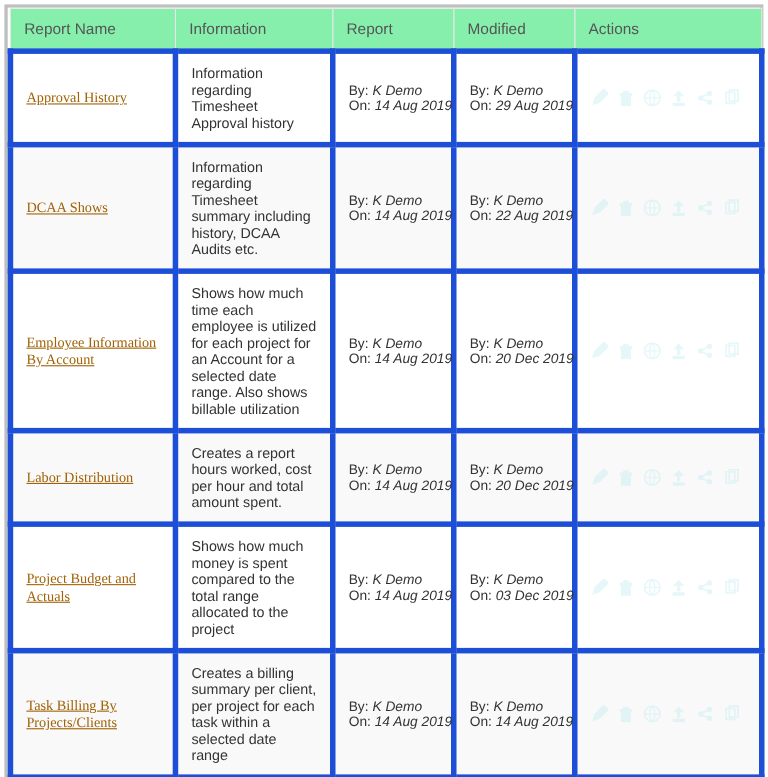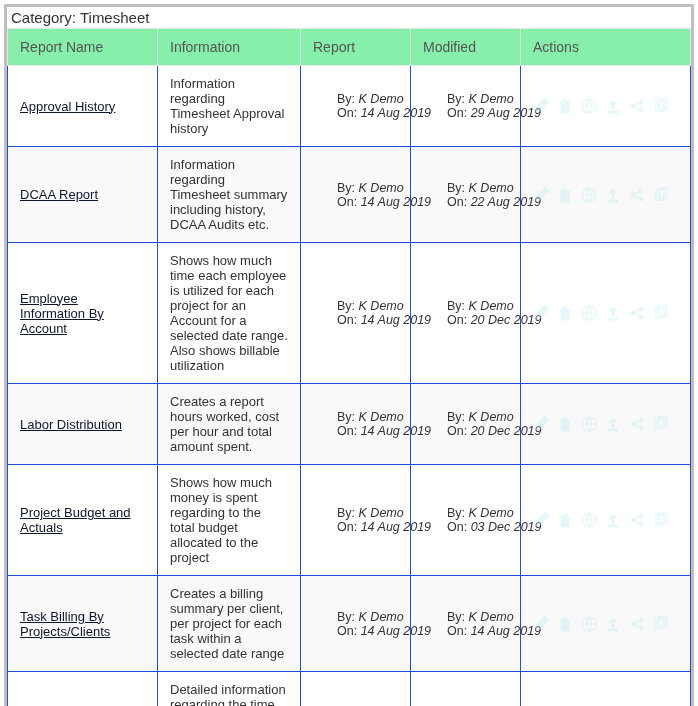--- a/index.html
+++ b/index.html
@@ -27,36 +27,37 @@
     thead th {
       background: #86efac;
       color: #555;
       font-weight: normal;
       text-align: left;
       padding: 10px 12px;
       font-size: 14px;
       border: 1px solid #e6e6e6;
     }
     tbody td {
-      border: 1px solid #1d4ed8;
+      border: 5px solid #1d4ed8;
       padding: 10px 12px;
       vertical-align: middle;
       font-size: 13px;
       color: #333;
     }
     tbody tr.alt td {
       background: #f9f9f9;
     }
     .link {
-      color: #0f172a;
+      color: #a16207;
       text-decoration: underline;
       cursor: pointer;
       font-size: 13px;
-    }
-    .meta-line { white-space: nowrap; font-size: 12.5px; color:#333;margin-left:24px; }
+      font-family: Liberation Serif, serif;
+    }
+    .meta-line { white-space: nowrap; font-size: 12.5px; color:#333; }
     .meta-label { font-weight: normal; }
     .meta-val { font-style: italic; }
     .actions {
       white-space: nowrap;
       display: flex;
       gap: 8px;
       align-items: center;
       justify-content: flex-start;
     }
     .icon {
@@ -72,23 +73,20 @@
     col.c-desc   { width: 143px; }
     col.c-created{ width: 110px; }
     col.c-mod    { width: 110px; }
     col.c-act    { width: 170px; }
   </style>
 </head>
 <body>
 
 <div class="outer-wrap">
 
-  <div class="category-bar">
-    <span>Category: </span><span>Timesheet</span>
-  </div>
 
   <table>
     <colgroup>
       <col class="c-name">
         <col class="c-desc">
         <col class="c-created">
         <col class="c-mod">
         <col class="c-act">
     </colgroup>
     <thead>
@@ -129,21 +127,21 @@
               <svg viewBox="0 0 16 16" class="icon" style="color: rgb(183, 233, 239);">
                 <use href="#i-share"></use>
               </svg>
               <svg viewBox="0 0 16 16" class="icon" style="color: rgb(183, 233, 239);">
                 <use href="#i-copy"></use>
               </svg>
             </div>
           </td>
         </tr>
         <tr class="alt">
-          <td><a class="link">DCAA Report</a></td>
+          <td><a class="link">DCAA Shows</a></td>
           <td>Information regarding Timesheet summary including history, DCAA Audits etc.</td>
           <td>
             <div class="meta-line"><span class="meta-label">By: </span><span class="meta-val">K Demo</span></div>
             <div class="meta-line"><span class="meta-label">On: </span><span class="meta-val">14 Aug 2019</span></div>
           </td>
           <td>
             <div class="meta-line"><span class="meta-label">By: </span><span class="meta-val">K Demo</span></div>
             <div class="meta-line"><span class="meta-label">On: </span><span class="meta-val">22 Aug 2019</span></div>
           </td>
           <td>
@@ -232,21 +230,21 @@
                 <use href="#i-share"></use>
               </svg>
               <svg viewBox="0 0 16 16" class="icon" style="color: rgb(183, 233, 239);">
                 <use href="#i-copy"></use>
               </svg>
             </div>
           </td>
         </tr>
         <tr>
           <td><a class="link">Project Budget and Actuals</a></td>
-          <td>Shows how much money is spent regarding to the total budget allocated to the project</td>
+          <td>Shows how much money is spent compared to the total range allocated to the project</td>
           <td>
             <div class="meta-line"><span class="meta-label">By: </span><span class="meta-val">K Demo</span></div>
             <div class="meta-line"><span class="meta-label">On: </span><span class="meta-val">14 Aug 2019</span></div>
           </td>
           <td>
             <div class="meta-line"><span class="meta-label">By: </span><span class="meta-val">K Demo</span></div>
             <div class="meta-line"><span class="meta-label">On: </span><span class="meta-val">03 Dec 2019</span></div>
           </td>
           <td>
             <div class="actions">

